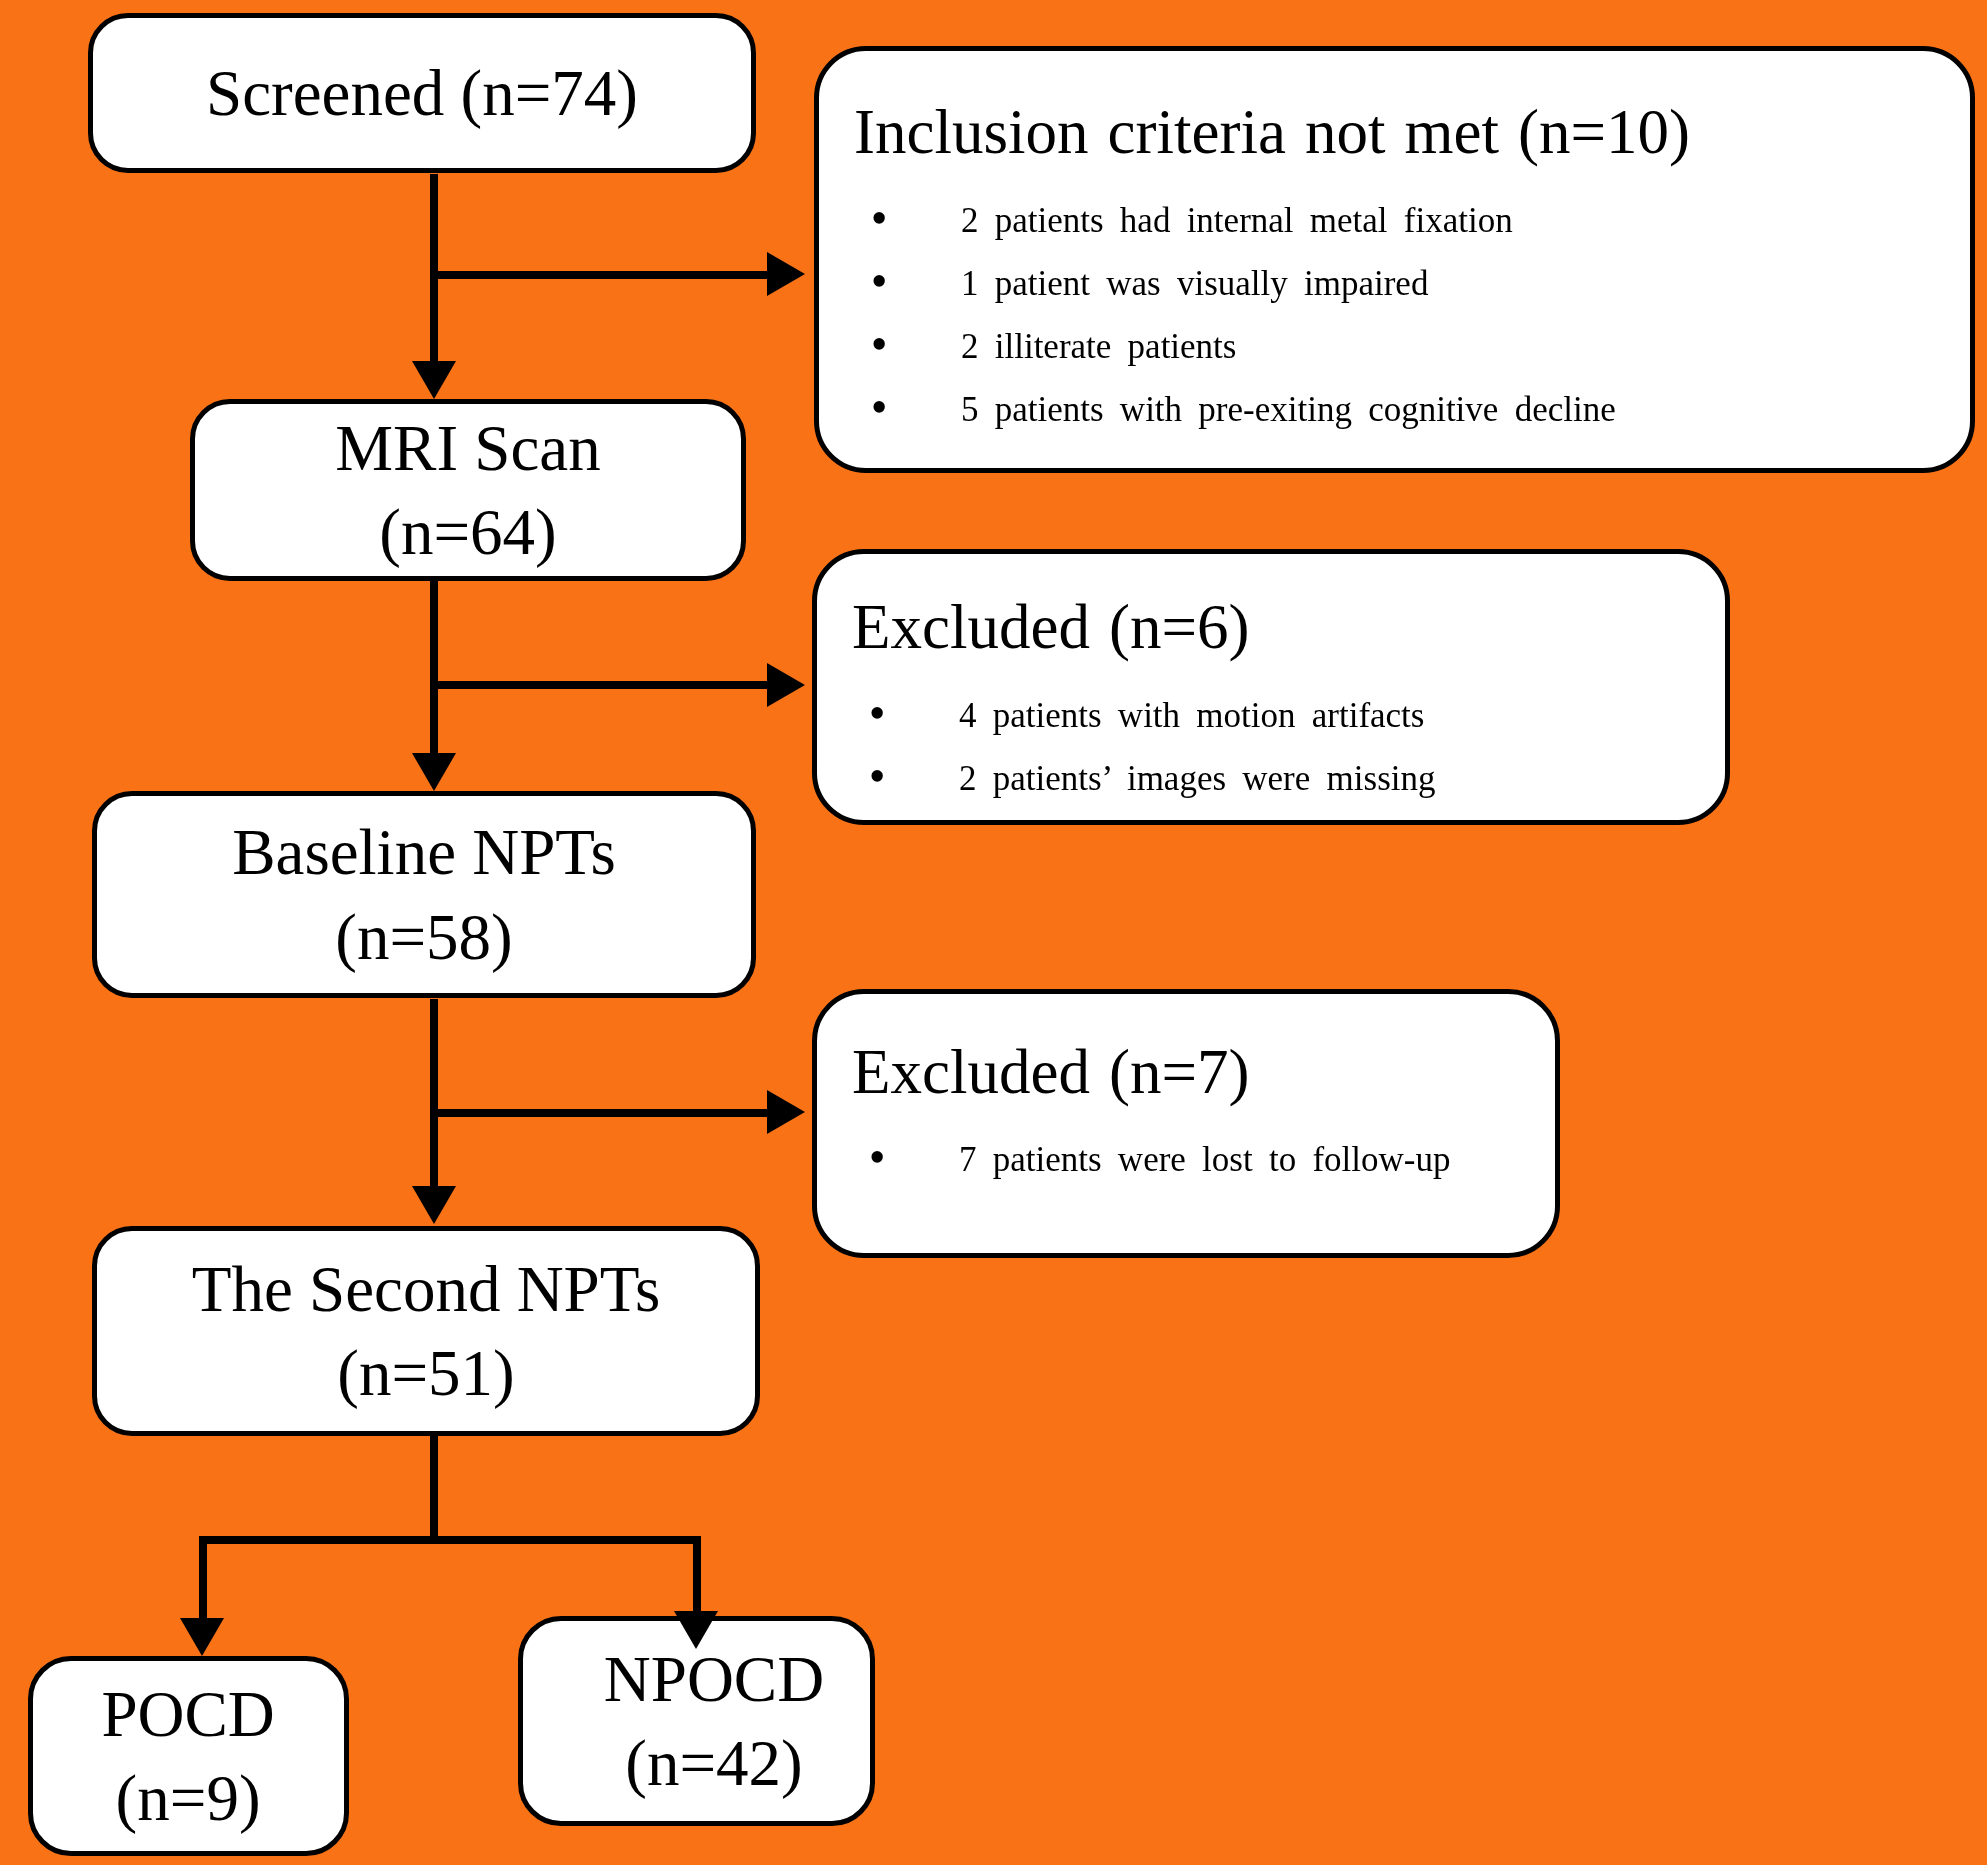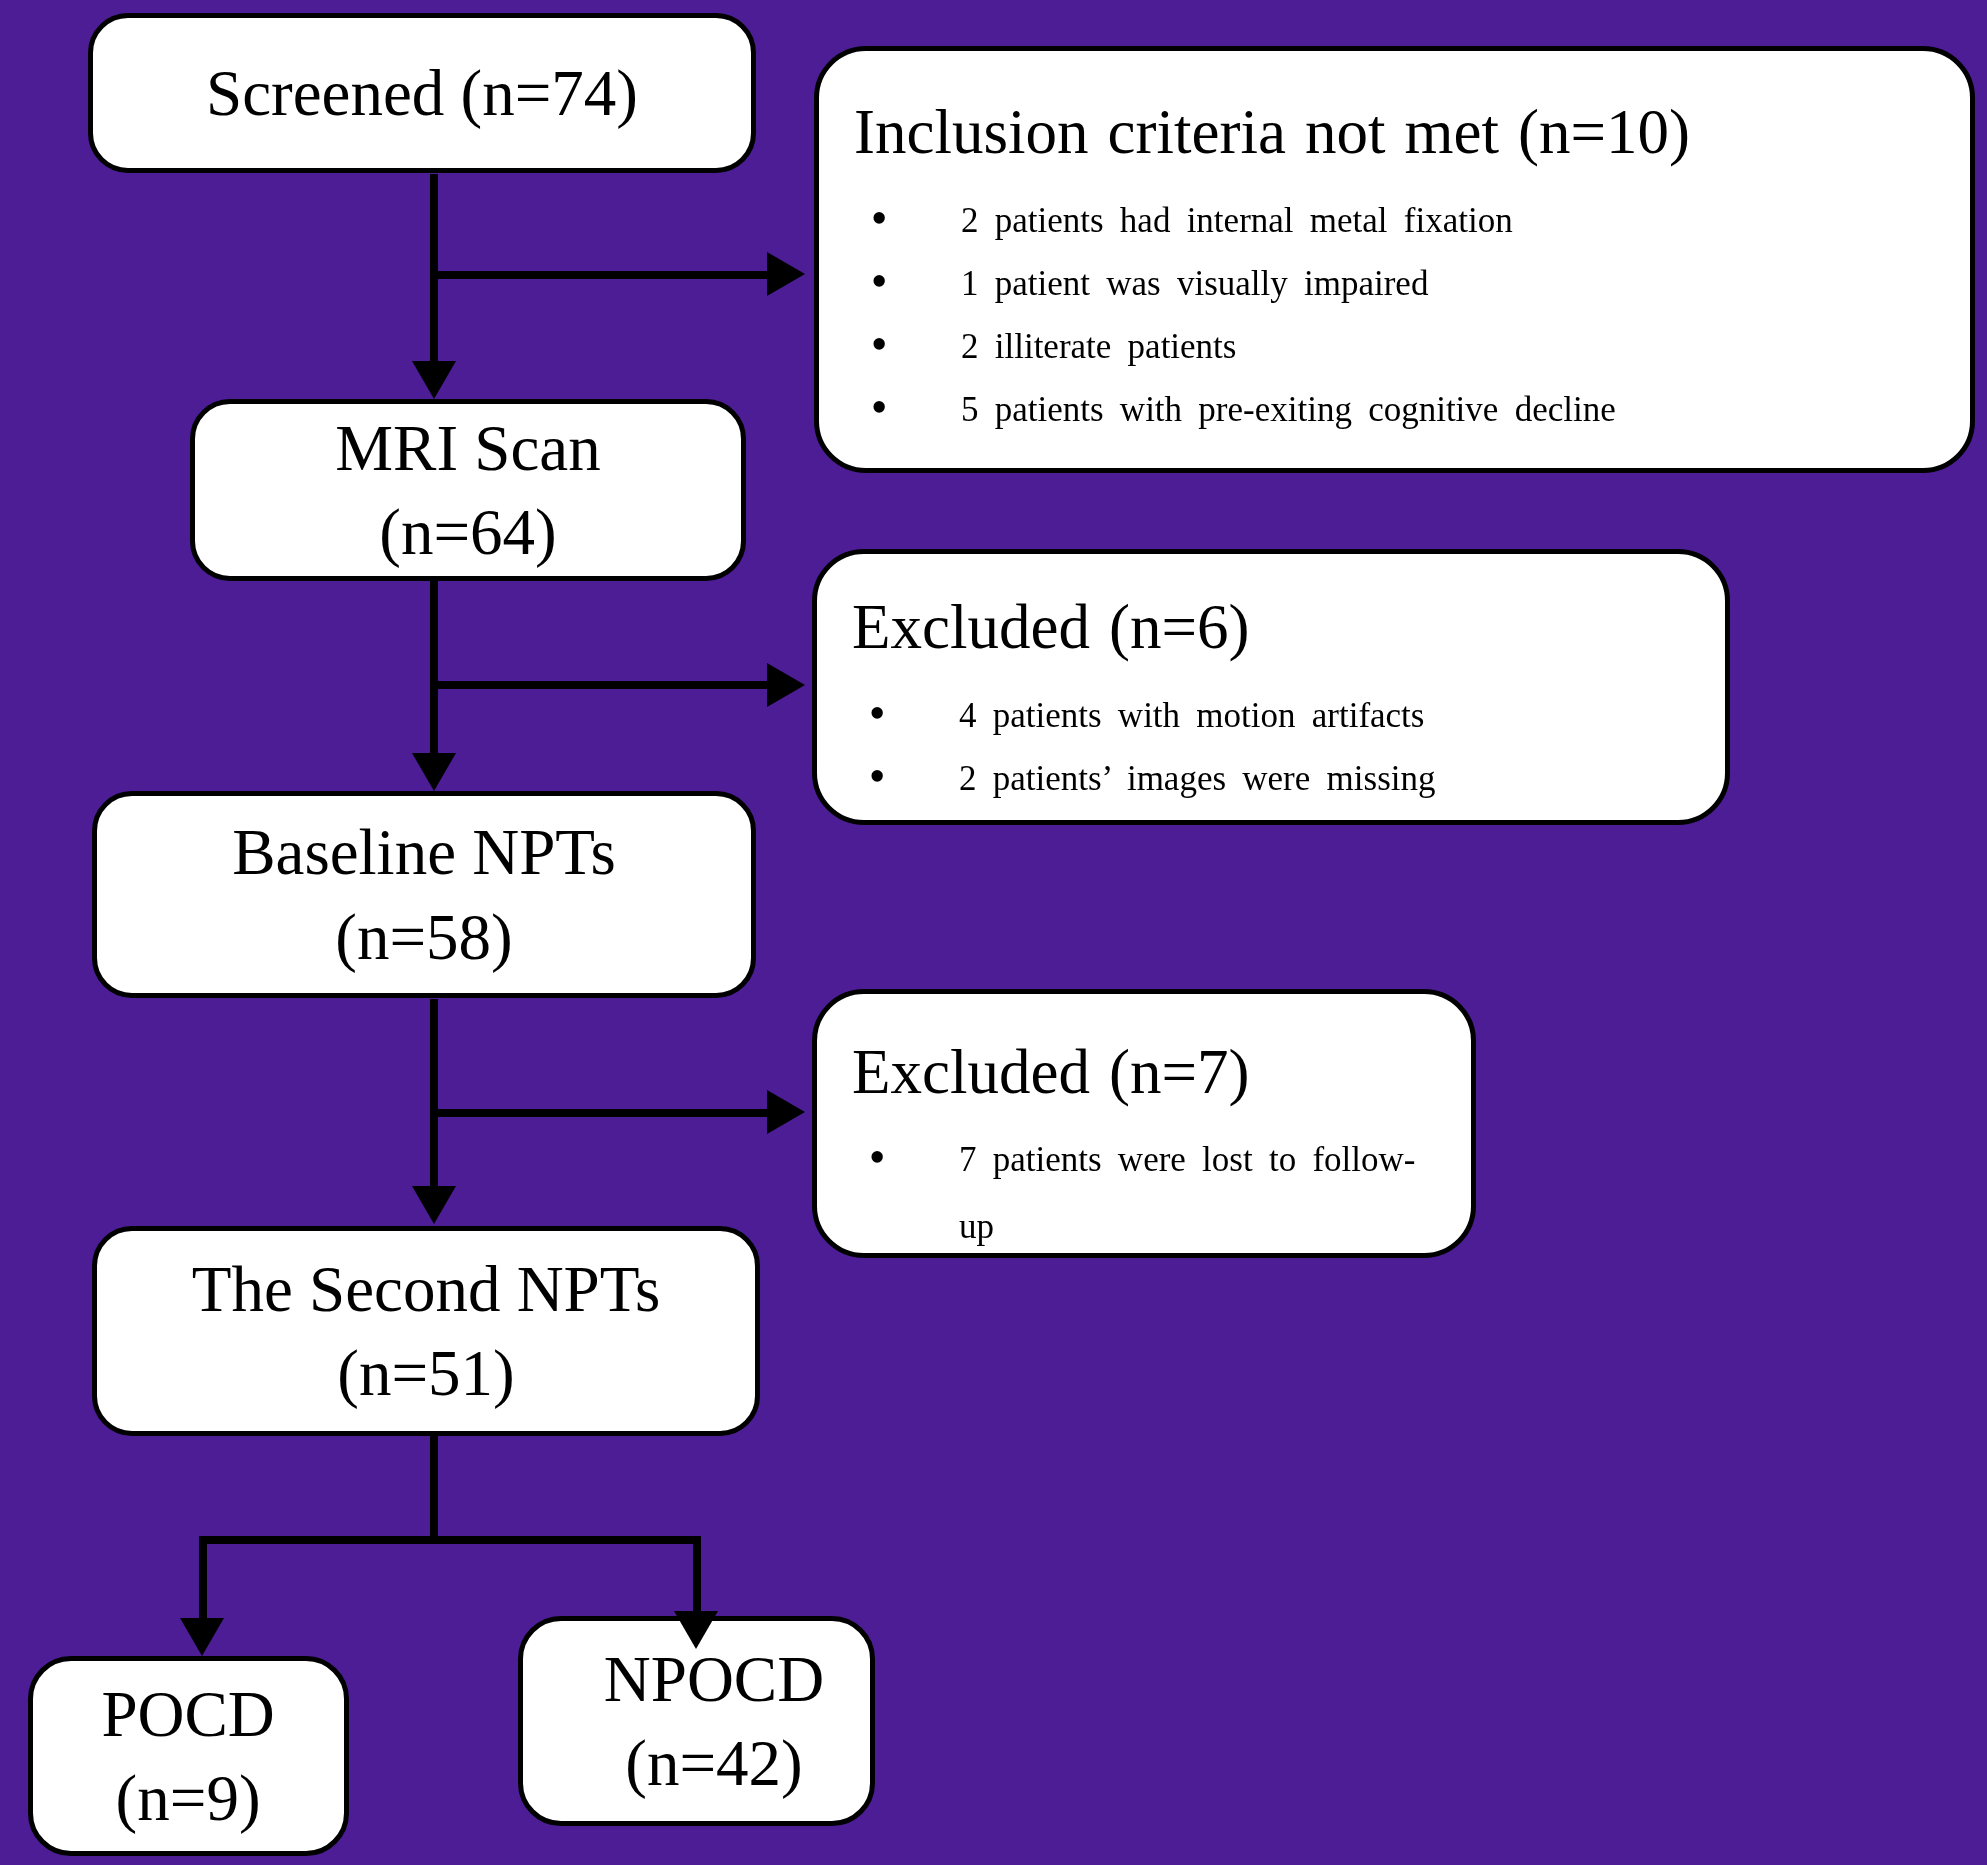--- a/index.html
+++ b/index.html
@@ -2,21 +2,21 @@
 <html style="font-size:13.4px"><head>
 <meta charset="utf-8">
 <style>
   * { margin:0; padding:0; box-sizing:border-box; }
   html,body { background:#ffffff; }
   body {
     width:1987px; height:1866px;
     font-family:"Liberation Serif","DejaVu Serif",serif;
     color:#000;
   }
-  .stage { position:relative; width:1987px; height:1866px; background:#4c1d95; overflow:hidden; }
+  .stage { position:relative; width:1987px; height:1866px; background:#f97316; overflow:hidden; }
 
   .box {
     position:absolute;
     background:#fff;
     border:5px solid #000;
     border-radius:40px;
   }
   .center-box {
     display:flex; flex-direction:column;
     align-items:center; justify-content:center;
@@ -97,21 +97,21 @@
   </div>
 
   <div class="box side-box" style="left:812px; top:549px; width:918px; height:276px; padding:35px 18px 0 35px;">
     <div class="side-title">Excluded (n=6)</div>
     <ul class="bullets">
       <li>4 patients with motion artifacts</li>
       <li>2 patients’ images were missing</li>
     </ul>
   </div>
 
-  <div class="box side-box" style="left:812px; top:989px; width:664px; height:269px; padding:40px 33px 0 35px;">
+  <div class="box side-box" style="left:812px; top:989px; width:748px; height:269px; padding:40px 33px 0 35px;">
     <div class="side-title">Excluded (n=7)</div>
     <ul class="bullets" style="margin-top:15px;">
       <li style="line-height:67px;">7 patients were lost to follow-up</li>
     </ul>
   </div>
 
   <div class="line" style="left:430px; top:174px; width:7.5px; height:187px;"></div>
   <div class="arrow-down" style="left:412px; top:361px;"></div>
   <div class="line" style="left:430px; top:271px; width:337px; height:7.5px;"></div>
   <div class="arrow-right" style="left:767px; top:252px;"></div>

